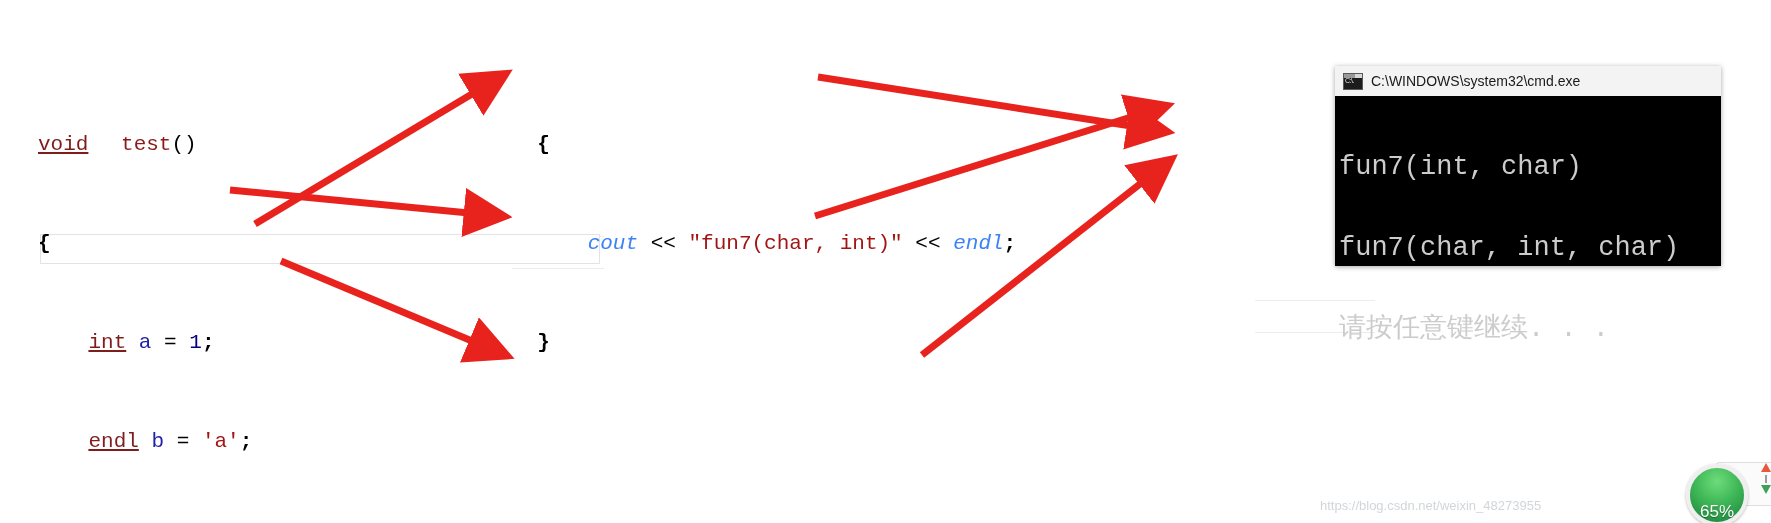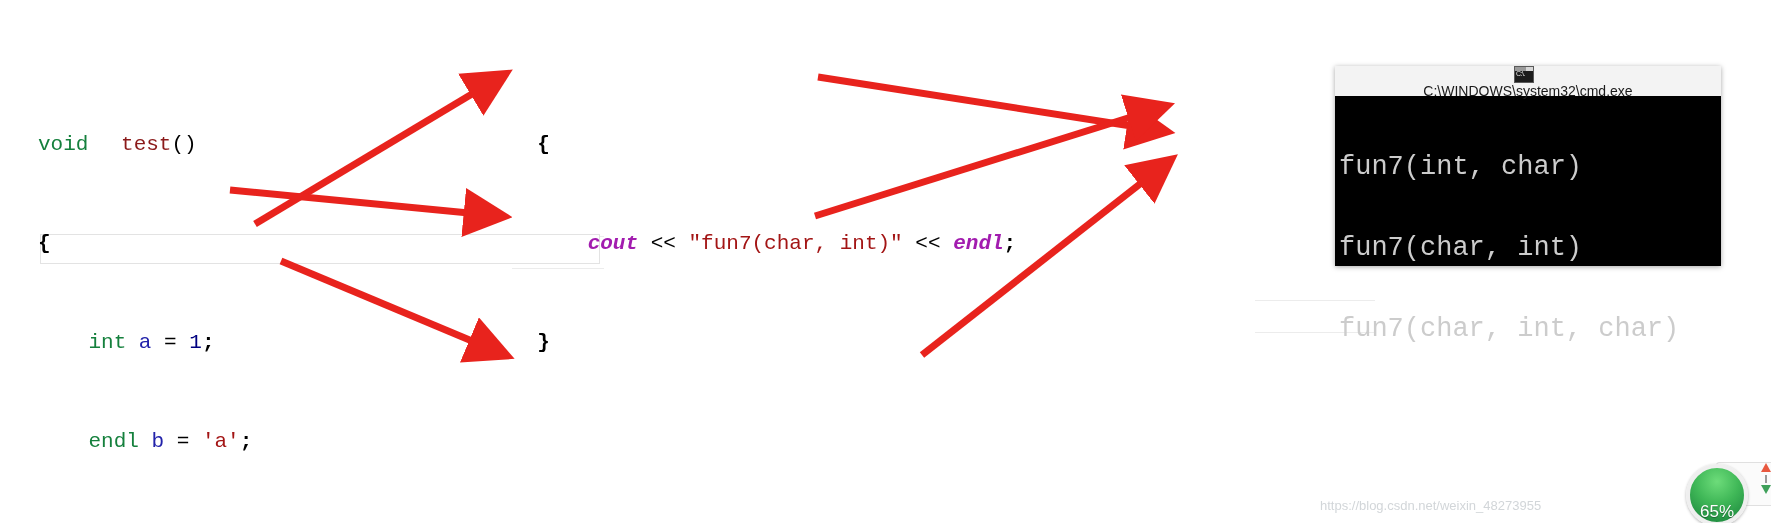--- a/index.html
+++ b/index.html
@@ -5,44 +5,44 @@
   html,body{margin:0;padding:0;background:#ffffff;}
   body{width:1771px;height:523px;position:relative;overflow:hidden;
        font-family:"Liberation Mono","DejaVu Sans Mono",monospace;}
 
   .code-block{position:absolute;white-space:pre;font-size:21px;line-height:33px;
               font-family:"Liberation Mono","DejaVu Sans Mono",monospace;}
   #left-code{left:38px;top:62px;}
   #mid-code{left:512px;top:62px;}
 
   .ln{display:block;height:33px;}
-  .kw{color:#15803d;}            
+  .kw{color:#7f1d1d;text-decoration:underline;}            
   .fn{color:#8b1a1a;margin-left:20px;}            
   .pl{color:#000000;}            
   .id{color:#2222aa;}            
   .str{color:#a31515;}           
-  .obj{color:#a21caf;font-style:italic;font-weight:bold;} 
+  .obj{color:#3b82f6;font-style:italic;} 
   .num{color:#000080;}
   .brace{color:#000000;font-weight:bold;}
   .op{color:#000000;}
 
   
   #current-line-box{position:absolute;left:40px;top:234px;width:560px;height:30px;
       background:#ffffff;border:1px solid #e3e3e3;box-sizing:border-box;}
   
   .guide{position:absolute;height:1px;background:#ececec;}
 
   
   #arrows{position:absolute;left:0;top:0;width:1771px;height:523px;pointer-events:none;}
 
   
   #console-window{position:absolute;left:1335px;top:66px;width:386px;height:200px;
       background:#000000;box-shadow:0 1px 5px rgba(0,0,0,.35);}
   #console-titlebar{height:30px;background:#f3f3f3;display:flex;align-items:center;
-      padding:0 8px;box-sizing:border-box;flex-direction:column;}
+      padding:0 8px;box-sizing:border-box;}
   #console-icon{width:18px;height:15px;background:#1c1c1c;border:1px solid #5a5a5a;
       position:relative;margin-right:8px;flex:0 0 auto;}
   #console-icon:before{content:"";position:absolute;left:0;right:0;top:0;height:4px;
       background:linear-gradient(90deg,#9a9a9a 0 60%,#d7d7d7 60% 100%);}
   #console-icon:after{content:"C:\\.";position:absolute;left:1px;top:3px;font-size:7px;
       color:#e6e6e6;font-family:"Liberation Sans",sans-serif;letter-spacing:-.5px;}
   #console-title{font-family:"Liberation Sans",sans-serif;font-size:14px;color:#1a1a1a;
       white-space:nowrap;}
   #console-body{padding:4px 2px 0 4px;color:#cccccc;font-size:27px;line-height:27px;
       font-family:"Liberation Mono","DejaVu Sans Mono",monospace;white-space:pre;}
@@ -120,22 +120,22 @@
   </g>
 </svg>
 
 <div id="console-window">
   <div id="console-titlebar">
     <span id="console-icon"></span>
     <span id="console-title">C:\WINDOWS\system32\cmd.exe</span>
   </div>
   <div id="console-body">
     <span class="cl">fun7(int, char)</span>
-    <span class="cl">fun7(char, int)</span>
     <span class="cl">fun7(char, int, char)</span>
+    <span class="cl">请按任意键继续. . .</span>
   </div>
 </div>
 
 <div id="zoom-strip"></div>
 <div id="zoom-badge">
   <span>65%</span>
 </div>
 <div id="zoom-arrows">
   <span class="up"></span>
   <span class="bar"></span>

